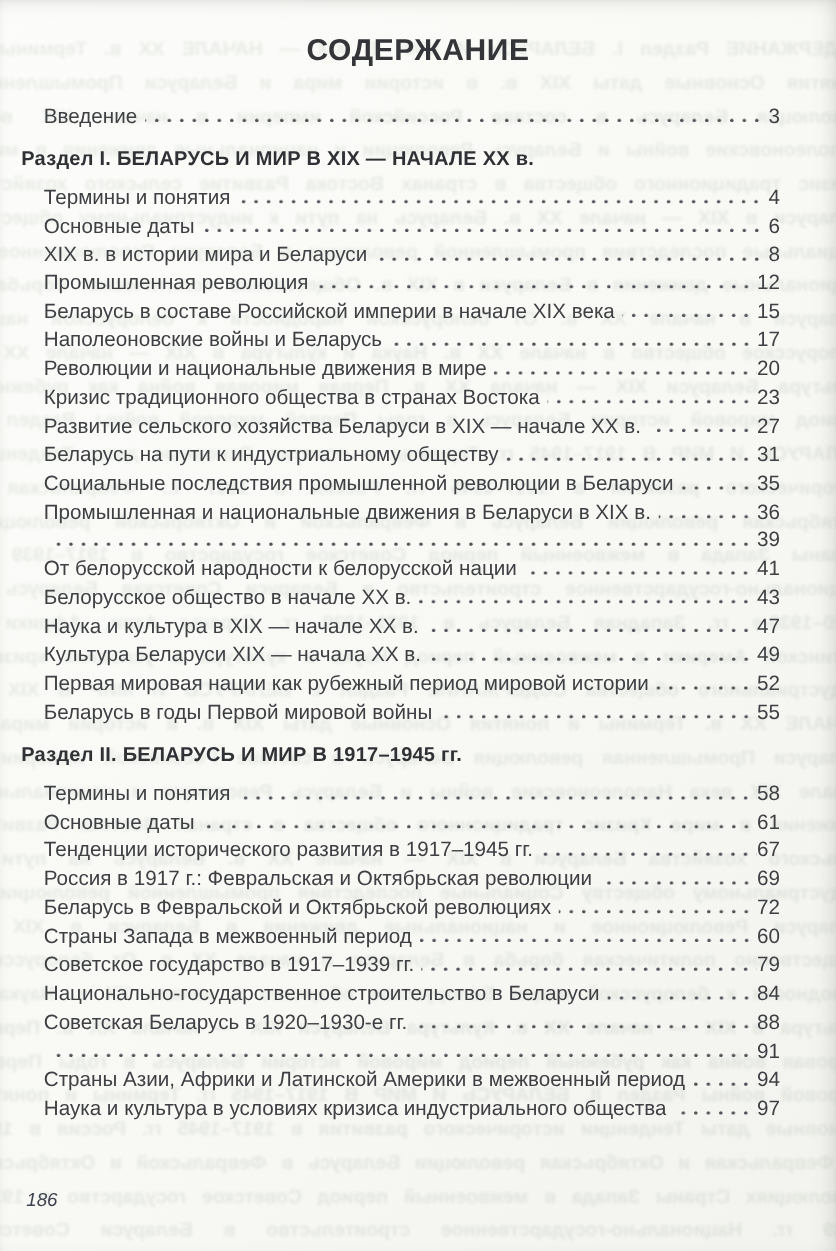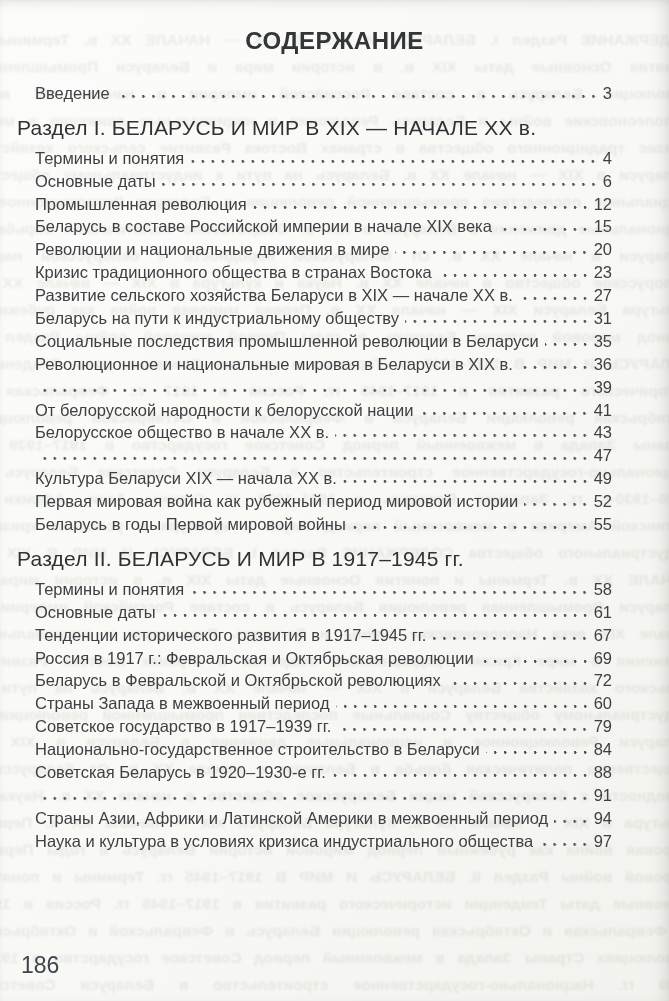--- a/index.html
+++ b/index.html
@@ -39,21 +39,21 @@
   .title {
     margin: 27px 0 25px 0;
     text-align: center;
     font-size: 24px;
     line-height: 28px;
     letter-spacing: .5px;
     font-weight: 700;
     color: #333538;
   }
   .toc {
-    padding: 0 57px 0 35px;
+    padding: 0 45px 0 35px;
     color: #3e4044;
     font-size: 16.5px;
   }
   .row {
     display: flex;
     align-items: flex-end;
     height: 22.9px;
     white-space: nowrap;
   }
   .lbl { overflow: hidden; }
@@ -63,32 +63,33 @@
     margin: 0 1px 4px 6px;
     background-image: radial-gradient(circle at 2.2px 2.4px, #515358 1.15px, rgba(0,0,0,0) 1.55px);
     background-size: 10px 5px;
     background-repeat: repeat-x;
     background-position: right bottom;
     min-width: 8px;
   }
   .pg { text-align: right; min-width: 10px; }
   .heading {
     margin: 14px 0 6px -18px;
-    font-weight: 400;
-    font-size: 21px;
+    font-weight: 700;
+    font-size: 16px;
     line-height: 22px;
     letter-spacing: .2px;
     color: #2f3135;
     white-space: nowrap;
   }
   .folio {
     position: absolute;
-    left: 21px; bottom: 22px;
-    font-size: 23px;
+    left: 21px; bottom: 32px;
+    font-size: 15px;
     color: #3f434e;
+    font-style: italic;
   }
 </style>
 </head>
 <body>
 
 <div class="page">
   <div class="bleed" id="bleed" aria-hidden="true">СОДЕРЖАНИЕ   Раздел I. БЕЛАРУСЬ И МИР В XIX — НАЧАЛЕ XX в.   Термины и понятия   Основные даты   XIX в. в истории мира и Беларуси   Промышленная революция   Беларусь в составе Российской империи в начале XIX века   Наполеоновские войны и Беларусь   Революции и национальные движения в мире   Кризис традиционного общества в странах Востока   Развитие сельского хозяйства Беларуси в XIX — начале XX в.   Беларусь на пути к индустриальному обществу   Социальные последствия промышленной революции в Беларуси   Революционное и национальные движения в Беларуси в XIX в.   Общественно политическая борьба в Беларуси в начале XX в.   От белорусской народности к белорусской нации   Белорусское общество в начале XX в.   Наука и культура в XIX — начале XX в.   Культура Беларуси XIX — начала XX в.   Первая мировая война как рубежный период мировой истории   Беларусь в годы Первой мировой войны   Раздел II. БЕЛАРУСЬ И МИР В 1917–1945 гг.   Термины и понятия   Основные даты   Тенденции исторического развития в 1917–1945 гг.   Россия в 1917 г.: Февральская и Октябрьская революции   Беларусь в Февральской и Октябрьской революциях   Страны Запада в межвоенный период   Советское государство в 1917–1939 гг.   Национально-государственное строительство в Беларуси   Советская Беларусь в 1920–1930-е гг.   Западная Беларусь в 1921–1939 гг.   Страны Азии, Африки и Латинской Америки в межвоенный период   Наука и культура в условиях кризиса индустриального общества   СОДЕРЖАНИЕ   Раздел I. БЕЛАРУСЬ И МИР В XIX — НАЧАЛЕ XX в.   Термины и понятия   Основные даты   XIX в. в истории мира и Беларуси   Промышленная революция   Беларусь в составе Российской империи в начале XIX века   Наполеоновские войны и Беларусь   Революции и национальные движения в мире   Кризис традиционного общества в странах Востока   Развитие сельского хозяйства Беларуси в XIX — начале XX в.   Беларусь на пути к индустриальному обществу   Социальные последствия промышленной революции в Беларуси   Революционное и национальные движения в Беларуси в XIX в.   Общественно политическая борьба в Беларуси в начале XX в.   От белорусской народности к белорусской нации   Белорусское общество в начале XX в.   Наука и культура в XIX — начале XX в.   Культура Беларуси XIX — начала XX в.   Первая мировая война как рубежный период мировой истории   Беларусь в годы Первой мировой войны   Раздел II. БЕЛАРУСЬ И МИР В 1917–1945 гг.   Термины и понятия   Основные даты   Тенденции исторического развития в 1917–1945 гг.   Россия в 1917 г.: Февральская и Октябрьская революции   Беларусь в Февральской и Октябрьской революциях   Страны Запада в межвоенный период   Советское государство в 1917–1939 гг.   Национально-государственное строительство в Беларуси   Советская Беларусь в 1920–1930-е гг.   Западная Беларусь в 1921–1939 гг.   Страны Азии, Африки и Латинской Америки в межвоенный период   Наука и культура в условиях кризиса индустриального общества   </div>
   <div class="content">
     <h1 class="title">СОДЕРЖАНИЕ</h1>
     <div class="toc" id="toc">
@@ -105,33 +106,43 @@
     <span class="dots"></span>
     <span class="pg">4</span>
   </div>
 
   <div class="row">
     <span class="lbl">Основные даты</span>
     <span class="dots"></span>
     <span class="pg">6</span>
   </div>
 
+  <div class="row">
+    <span class="lbl">XIX в. в истории мира и Беларуси</span>
+    <span class="dots"></span>
+    <span class="pg">8</span>
+  </div>
 
   <div class="row">
     <span class="lbl">Промышленная революция</span>
     <span class="dots"></span>
     <span class="pg">12</span>
   </div>
 
   <div class="row">
     <span class="lbl">Беларусь в составе Российской империи в начале XIX века</span>
     <span class="dots"></span>
     <span class="pg">15</span>
   </div>
 
+  <div class="row">
+    <span class="lbl">Наполеоновские войны и Беларусь</span>
+    <span class="dots"></span>
+    <span class="pg">17</span>
+  </div>
 
   <div class="row">
     <span class="lbl">Революции и национальные движения в мире</span>
     <span class="dots"></span>
     <span class="pg">20</span>
   </div>
 
   <div class="row">
     <span class="lbl">Кризис традиционного общества в странах Востока</span>
     <span class="dots"></span>
@@ -150,21 +161,21 @@
     <span class="pg">31</span>
   </div>
 
   <div class="row">
     <span class="lbl">Социальные последствия промышленной революции в Беларуси</span>
     <span class="dots"></span>
     <span class="pg">35</span>
   </div>
 
   <div class="row">
-    <span class="lbl">Революционное и национальные мировая в Беларуси в XIX в.</span>
+    <span class="lbl">Промышленная и национальные движения в Беларуси в XIX в.</span>
     <span class="dots"></span>
     <span class="pg">36</span>
   </div>
 
   <div class="row">
     <span class="dots"></span>
     <span class="pg">39</span>
   </div>
 
   <div class="row">
@@ -173,32 +184,33 @@
     <span class="pg">41</span>
   </div>
 
   <div class="row">
     <span class="lbl">Белорусское общество в начале XX в.</span>
     <span class="dots"></span>
     <span class="pg">43</span>
   </div>
 
   <div class="row">
+    <span class="lbl">Наука и культура в XIX — начале XX в.</span>
     <span class="dots"></span>
     <span class="pg">47</span>
   </div>
 
   <div class="row">
     <span class="lbl">Культура Беларуси XIX — начала XX в.</span>
     <span class="dots"></span>
     <span class="pg">49</span>
   </div>
 
   <div class="row">
-    <span class="lbl">Первая мировая война как рубежный период мировой истории</span>
+    <span class="lbl">Первая мировая нации как рубежный период мировой истории</span>
     <span class="dots"></span>
     <span class="pg">52</span>
   </div>
 
   <div class="row">
     <span class="lbl">Беларусь в годы Первой мировой войны</span>
     <span class="dots"></span>
     <span class="pg">55</span>
   </div>
 

